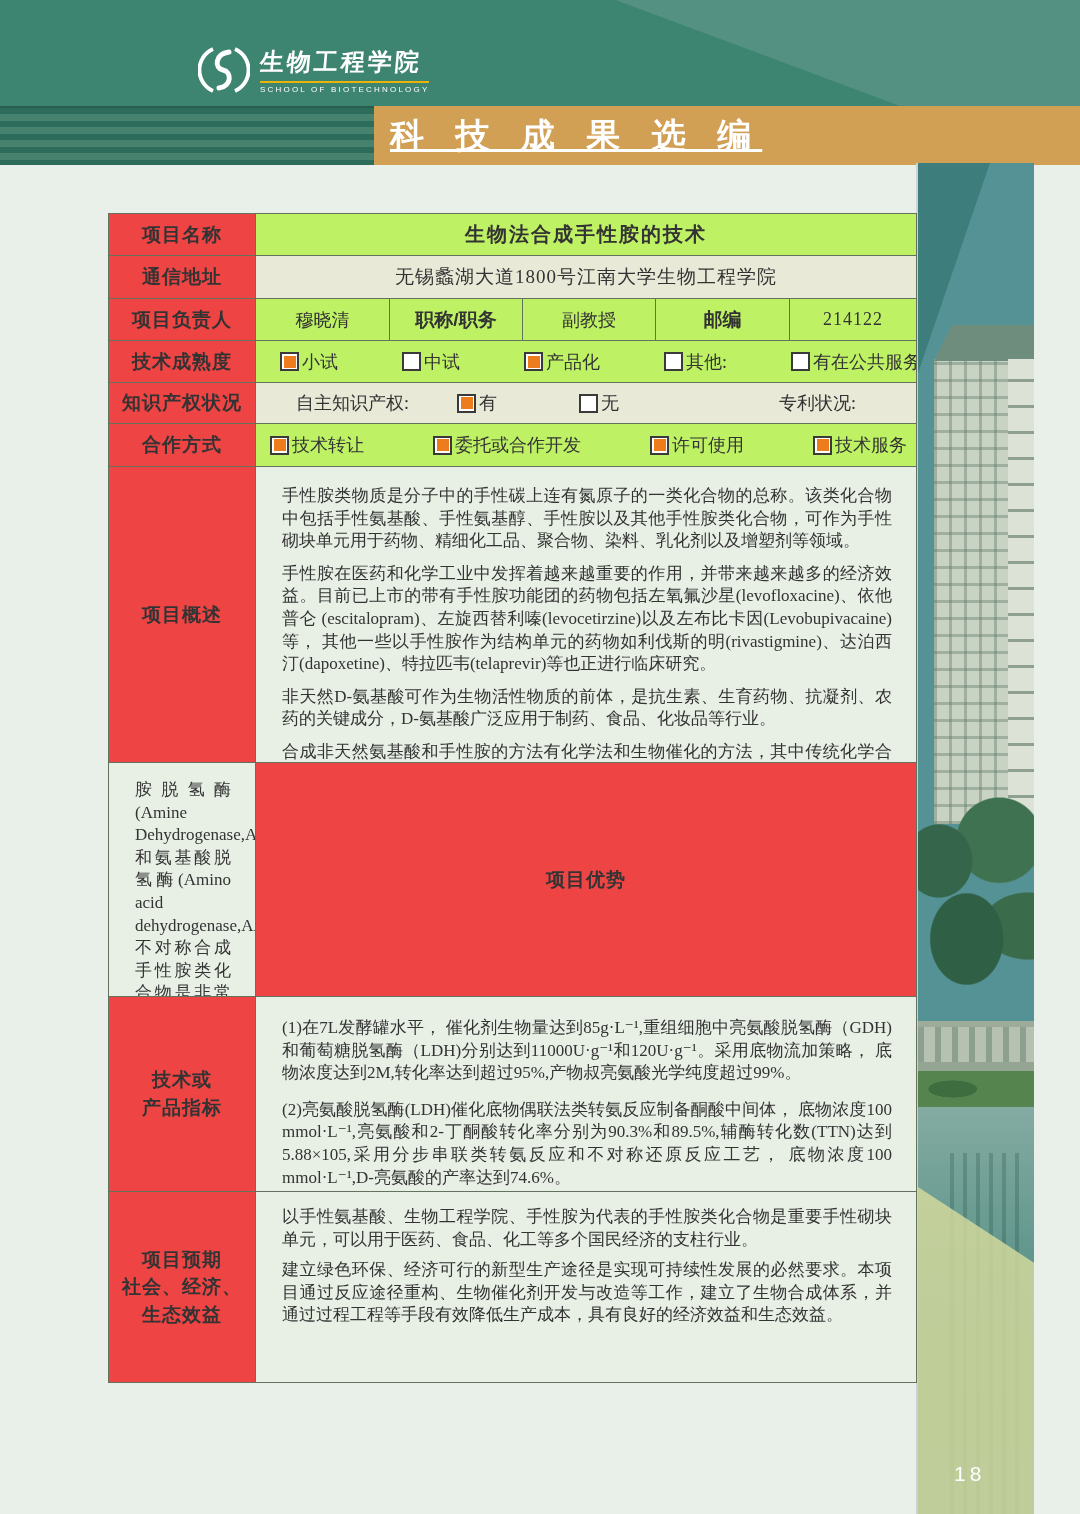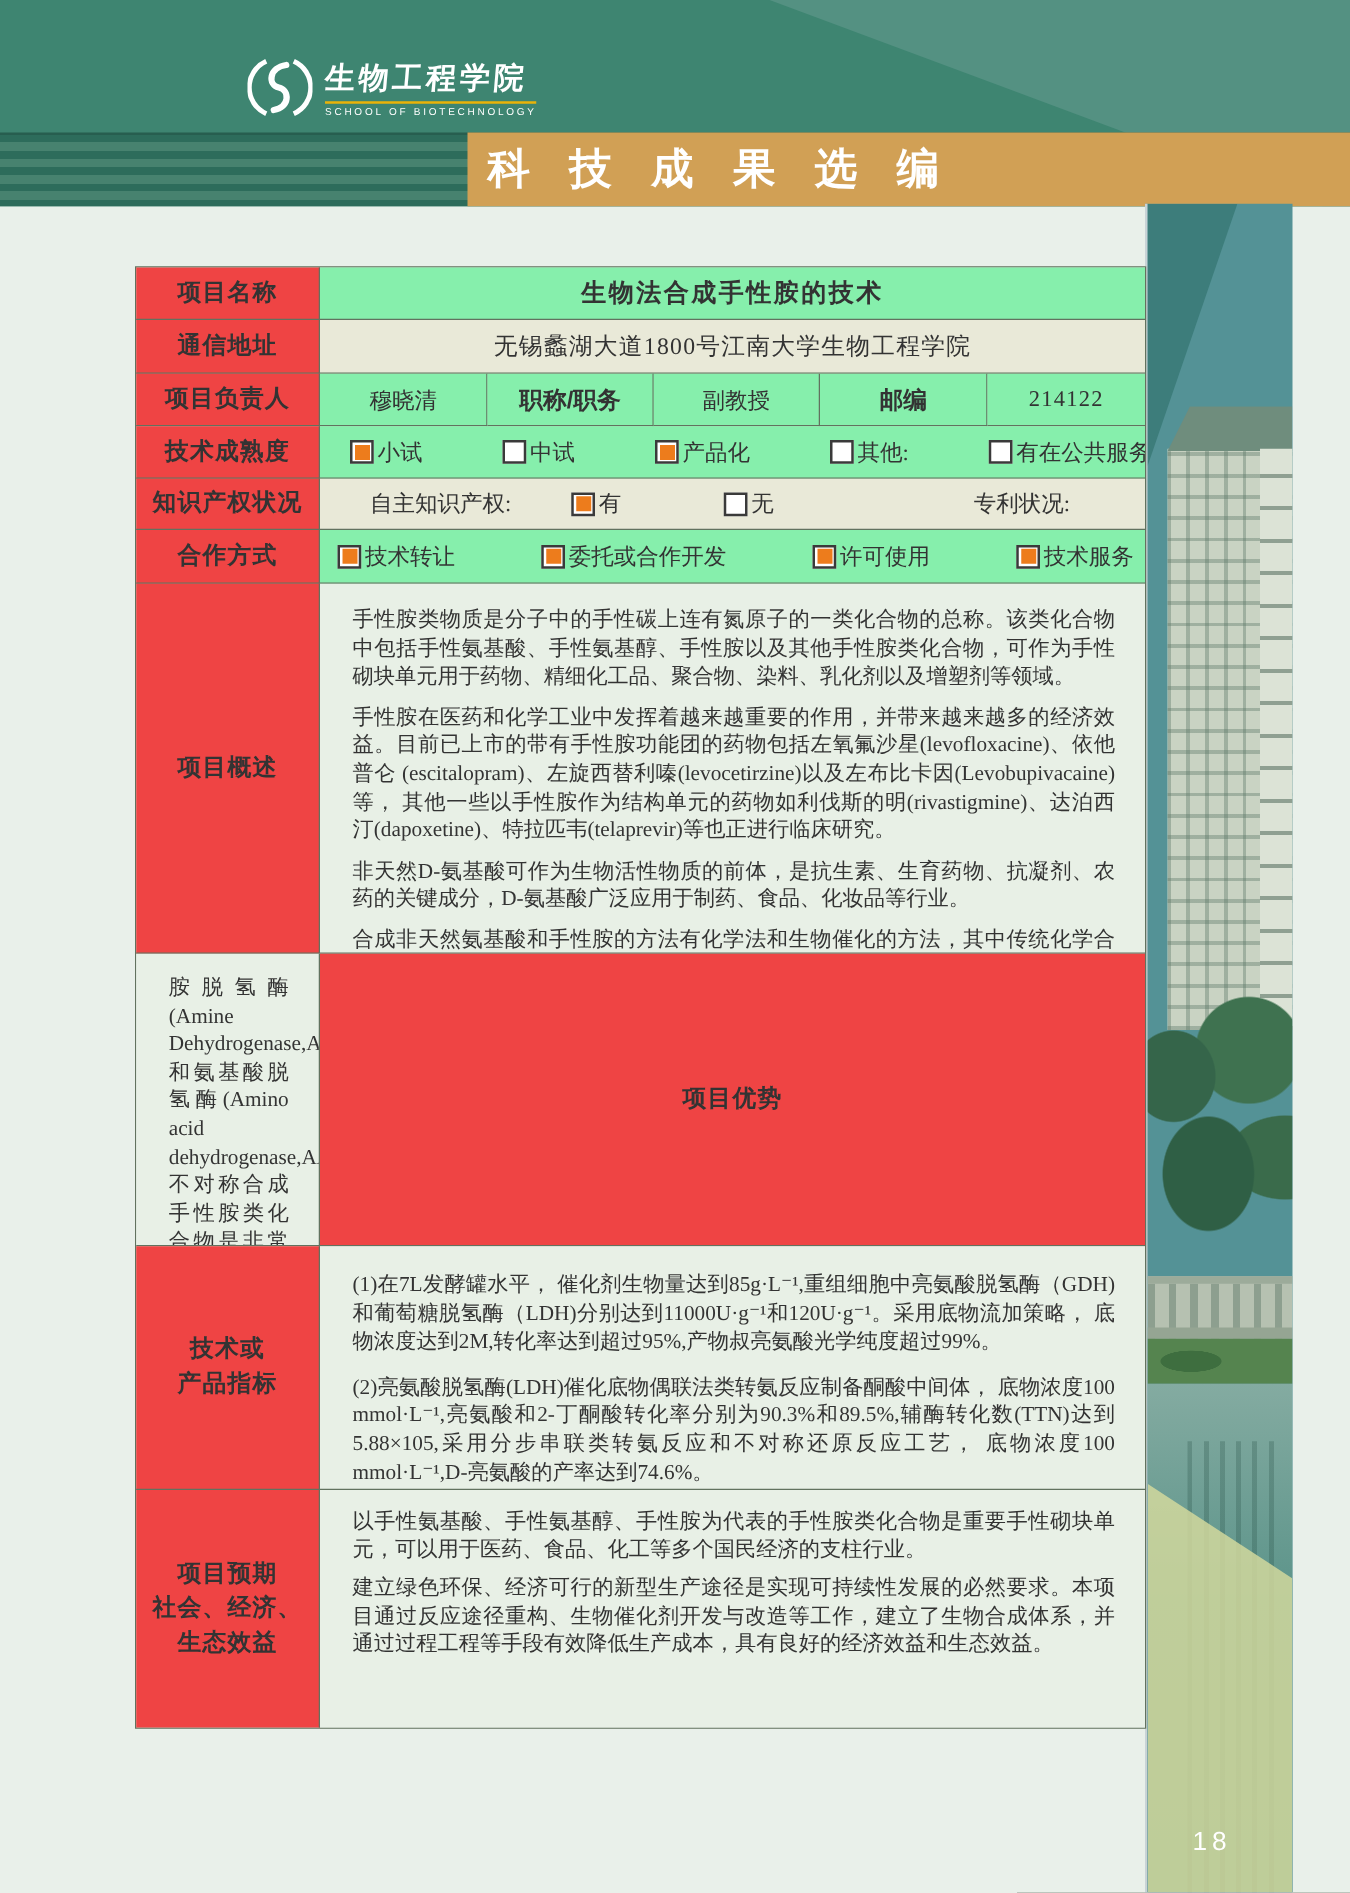--- a/index.html
+++ b/index.html
@@ -8,21 +8,21 @@
 
   
   .header{position:absolute;left:0;top:0;width:1080px;height:165px;background:#3e8571;}
   .header-light{position:absolute;inset:0;background:#549182;
         clip-path:polygon(57% 0,100% 0,100% 100%,98% 100%);}
   .stripes{position:absolute;left:0;top:106px;width:1080px;height:59px;
         background:repeating-linear-gradient(180deg,#2d6c5b 0 6px,#47826f 6px 13px);
         border-top:2px solid #275e4f;box-sizing:border-box;}
   .gold-band{position:absolute;left:374px;top:106px;width:706px;height:59px;background:#d1a055;}
   .gold-band .title{display:block;line-height:59px;padding-left:16px;color:#ffffff;
-        font-size:34px;font-weight:bold;letter-spacing:11px;white-space:nowrap;}
+        font-size:34px;font-weight:bold;letter-spacing:11px;white-space:nowrap;text-decoration:underline;}
   .logo{position:absolute;left:198px;top:44px;display:flex;align-items:center;}
   .logo-text{margin-left:10px;}
   .logo-cn{color:#fff;font-size:24px;font-weight:bold;letter-spacing:3px;
         transform:skewX(-5deg);font-family:"Liberation Serif","DejaVu Serif",serif;}
   .logo-en{color:#fff;font-size:8px;letter-spacing:2.2px;border-top:2px solid #eab308;
         padding-top:2px;margin-top:3px;white-space:nowrap;}
 
   
   .photo{position:absolute;left:916px;top:163px;width:118px;height:1351px;overflow:hidden;
         background:#549296;border-left:2px solid #c9d3d6;box-sizing:border-box;}
@@ -62,21 +62,21 @@
   .cols6{grid-template-columns:147px 134px 133px 133px 134px 126px;}
   .c{border-right:1px solid #62725f;border-bottom:1px solid #62725f;box-sizing:border-box;
      display:flex;align-items:center;justify-content:center;overflow:hidden;}
   .row .c:last-child{border-right:none;}
   .row:last-child .c{border-bottom:none;}
   .h42{height:42px;} .h43{height:43px;} .h44{height:44px;} .h41{height:41px;}
   .h296{height:296px;} .h234{height:234px;} .h195{height:195px;} .h190{height:190px;}
 
   .lab{background:#ef4444;font-weight:bold;font-size:19px;text-align:center;
        white-space:pre-line;line-height:1.45;letter-spacing:1px;}
-  .vg{background:#86efac;}   
+  .vg{background:#bef264;}   
   .vb{background:#e9e9d8;}   
   .vc{background:#e8f0e6;}   
 
   .bold-val{font-weight:bold;font-size:20px;letter-spacing:2px;}
   .serif{font-family:"Liberation Serif","DejaVu Serif",serif;}
   .addr{font-size:19px;letter-spacing:1px;}
   .name{font-size:18px;text-align:right;}
   .midlab{font-weight:bold;font-size:19px;}
   .num{font-size:18px;letter-spacing:1px;}
   .email-lab{font-weight:bold;font-size:20px;letter-spacing:1px;}
@@ -261,19 +261,19 @@
         <p>(1)在7L发酵罐水平， 催化剂生物量达到85g·L⁻¹,重组细胞中亮氨酸脱氢酶（GDH)和葡萄糖脱氢酶（LDH)分别达到11000U·g⁻¹和120U·g⁻¹。采用底物流加策略， 底物浓度达到2M,转化率达到超过95%,产物叔亮氨酸光学纯度超过99%。</p>
         <p>(2)亮氨酸脱氢酶(LDH)催化底物偶联法类转氨反应制备酮酸中间体， 底物浓度100 mmol·L⁻¹,亮氨酸和2-丁酮酸转化率分别为90.3%和89.5%,辅酶转化数(TTN)达到5.88×105,采用分步串联类转氨反应和不对称还原反应工艺， 底物浓度100 mmol·L⁻¹,D-亮氨酸的产率达到74.6%。</p>
       </div>
     </div>
 
     <div class="row cols2">
       <div class="c h190 lab">项目预期
 社会、经济、
 生态效益</div>
       <div class="c h190 vc content pad-be">
-        <p>以手性氨基酸、手性氨基醇、手性胺为代表的手性胺类化合物是重要手性砌块单元，可以用于医药、食品、化工等多个国民经济的支柱行业。</p>
+        <p>以手性氨基酸、生物工程学院、手性胺为代表的手性胺类化合物是重要手性砌块单元，可以用于医药、食品、化工等多个国民经济的支柱行业。</p>
         <p>建立绿色环保、经济可行的新型生产途径是实现可持续性发展的必然要求。本项目通过反应途径重构、生物催化剂开发与改造等工作，建立了生物合成体系，并通过过程工程等手段有效降低生产成本，具有良好的经济效益和生态效益。</p>
       </div>
     </div>
 
   </div>
 </div>
 
 </body></html>

